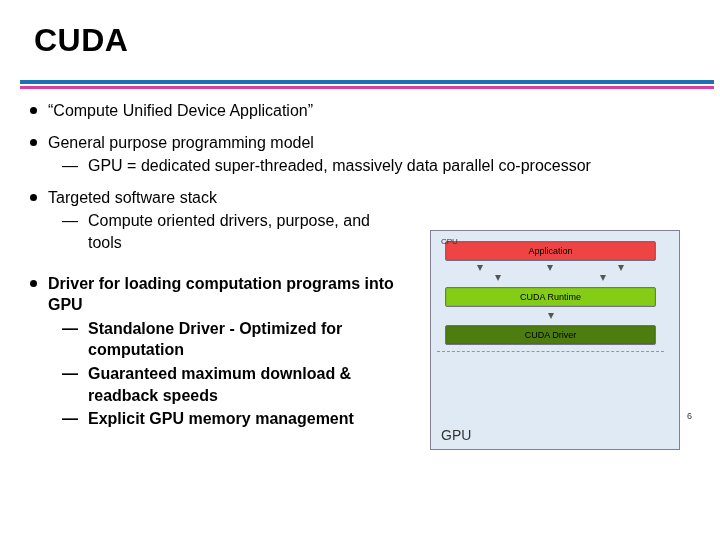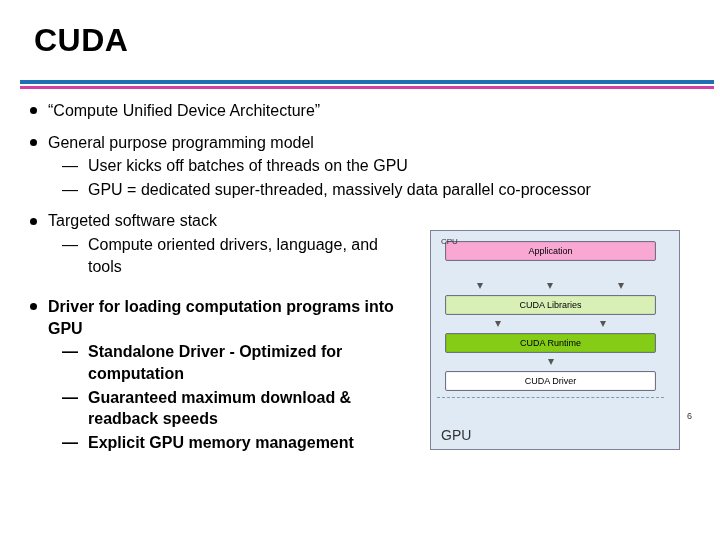--- a/index.html
+++ b/index.html
@@ -118,31 +118,31 @@
   }
   .diagram .dbox {
     border: 1px solid #707088;
     border-radius: 2px;
     padding: 4px 2px;
     margin: 4px 8px;
     background: #fff;
     box-shadow: 0 0 0 1px rgba(0,0,0,0.05) inset;
   }
   .diagram .app {
-    background: #f9a8d4;
-    margin-bottom: 20px;
+    background: #ef4444;
+    margin-bottom: 2px;
   }
   .diagram .lib {
     background: #d8efb6;
   }
   .diagram .rt {
     background: #84cc16;
   }
   .diagram .drv {
-    background: #ffffff;
+    background: #4d7c0f;
     color: #000;
   }
   .diagram .gpu-area {
     border-top: 1px dashed #8899aa;
     margin-top: 6px;
     padding-top: 10px;
     height: 30px;
   }
   .diagram .arrows {
     height: 10px;
@@ -175,45 +175,43 @@
 
   <div class="title">CUDA</div>
 
   <div class="rule">
     <div class="bar-blue"></div>
     <div class="bar-pink"></div>
   </div>
 
   <div class="body">
     <ul class="lvl1" id="bullets">
-        <li><span>“Compute Unified Device Architecture”</span></li>
+        <li><span>“Compute Unified Device Application”</span></li>
         <li><span>General purpose programming model</span><ul class="lvl2">
-            <li>User kicks off batches of threads on the GPU</li>
             <li>GPU = dedicated super-threaded, massively data parallel co-processor</li>
           </ul></li>
         <li class="narrow"><span>Targeted software stack</span><ul class="lvl2">
-            <li>Compute oriented drivers, language, and tools</li>
+            <li>Compute oriented drivers, purpose, and tools</li>
           </ul></li>
         <li class="narrow" style="margin-top: 19px; font-weight: bold;"><span>Driver for loading computation programs into GPU</span><ul class="lvl2">
             <li>Standalone Driver - Optimized for computation</li>
             <li>Guaranteed maximum download &amp; readback speeds</li>
             <li>Explicit GPU memory management</li>
           </ul></li>
       </ul>
   </div>
 
   <div class="diagram">
     <span class="cpu-label">CPU</span>
     <div class="dbox app">Application</div>
     <div class="arrows">
       <span class="ar down"></span>
       <span class="ar down"></span>
       <span class="ar down"></span>
     </div>
-    <div class="dbox lib">CUDA Libraries</div>
     <div class="arrows">
       <span class="ar down"></span>
       <span class="ar down"></span>
     </div>
     <div class="dbox rt">CUDA Runtime</div>
     <div class="arrows">
       <span class="ar down"></span>
     </div>
     <div class="dbox drv">CUDA Driver</div>
     <div class="gpu-area"></div>

